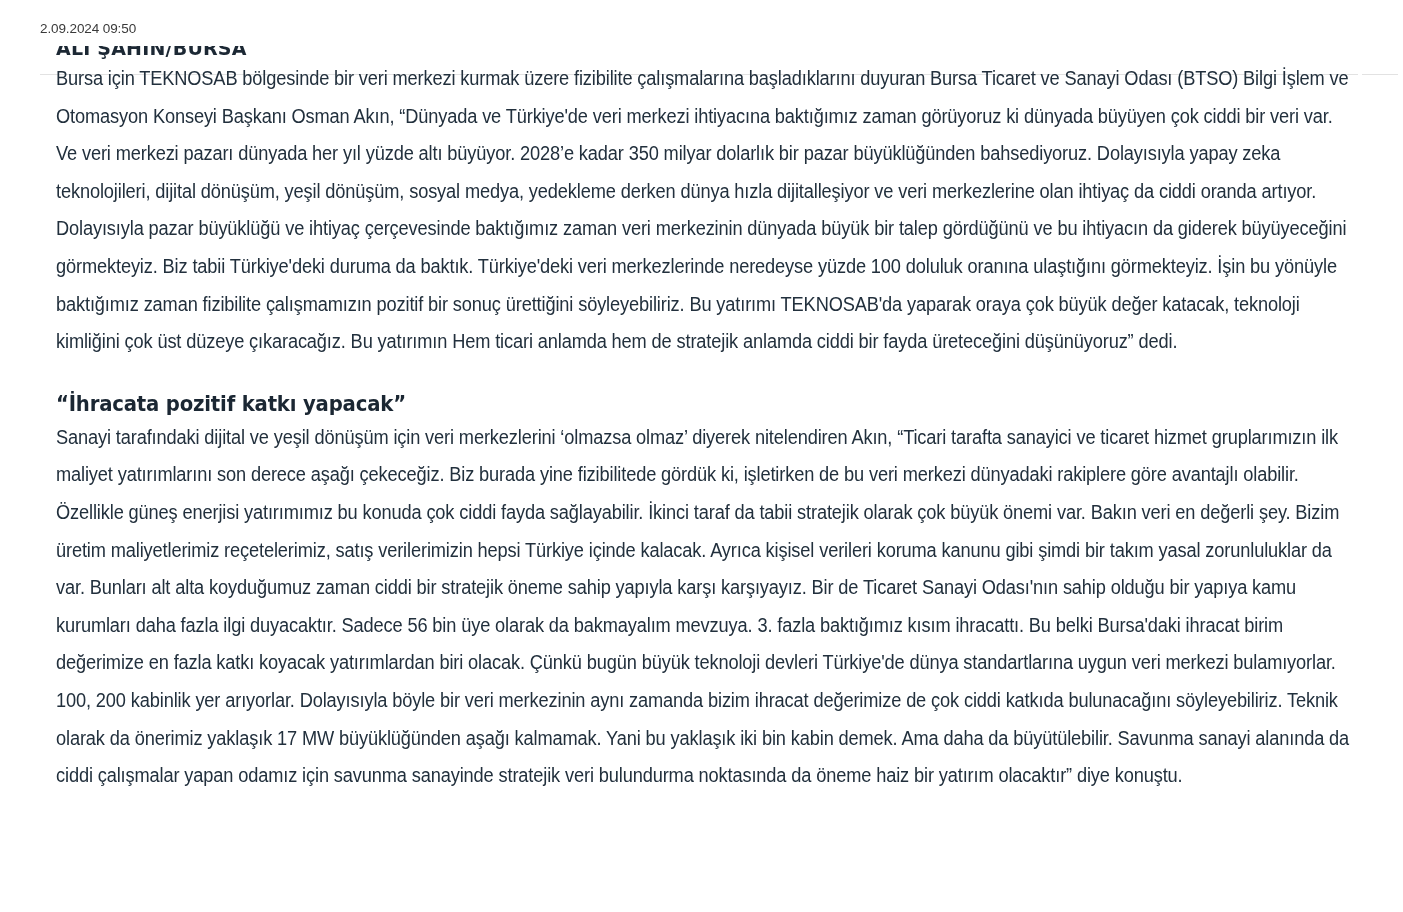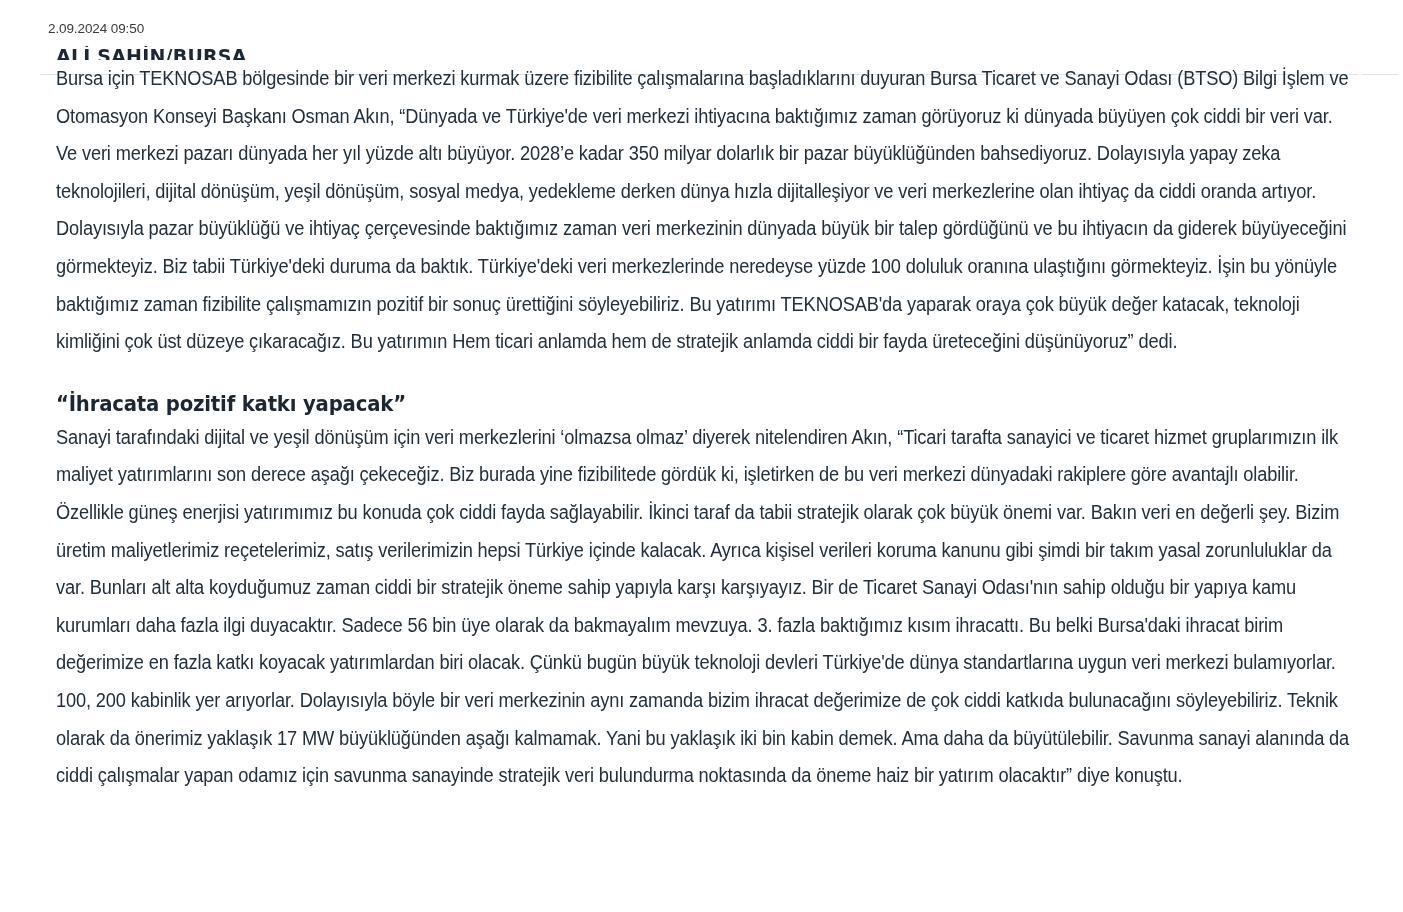--- a/index.html
+++ b/index.html
@@ -22,21 +22,21 @@
     width: 1403px;
     height: 912px;
     background: #ffffff;
     box-sizing: border-box;
   }
 
   
   .print-header {
     position: absolute;
     top: 0;
-    left: 8px;
+    left: 0;
     width: 1333px;
     height: 56px;
   }
   .print-header .ph-date {
     position: absolute;
     left: 40px;
     top: 21px;
     font-size: 13.5px;
     line-height: 16px;
     color: #3a3a3a;
@@ -92,21 +92,20 @@
     letter-spacing: 0.2px;
     color: #1c2834;
     height: 14px;          
     overflow: hidden;
     position: relative;
   }
   .byline span {
     position: relative;
     top: -9px;
     display: inline-block;
-    margin-top: 8px;
   }
 
   p.body-text {
     margin: 0;
     font-family: "Liberation Sans", "DejaVu Sans", sans-serif;
     font-size: 19.5px;
     line-height: 37.6px;
     color: #22303d;
     letter-spacing: -0.15px;
     text-align: left;

